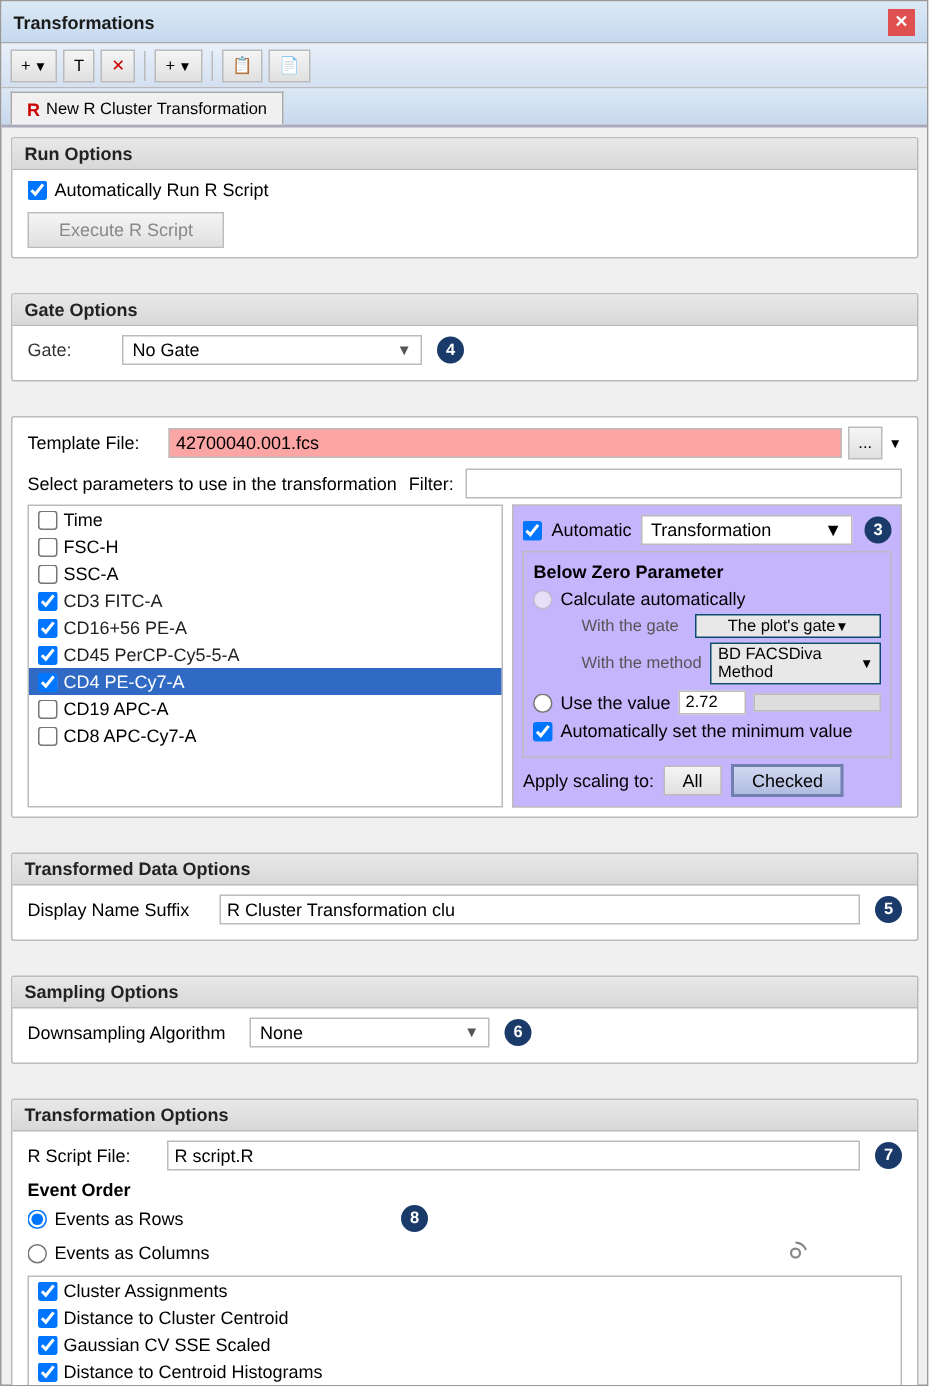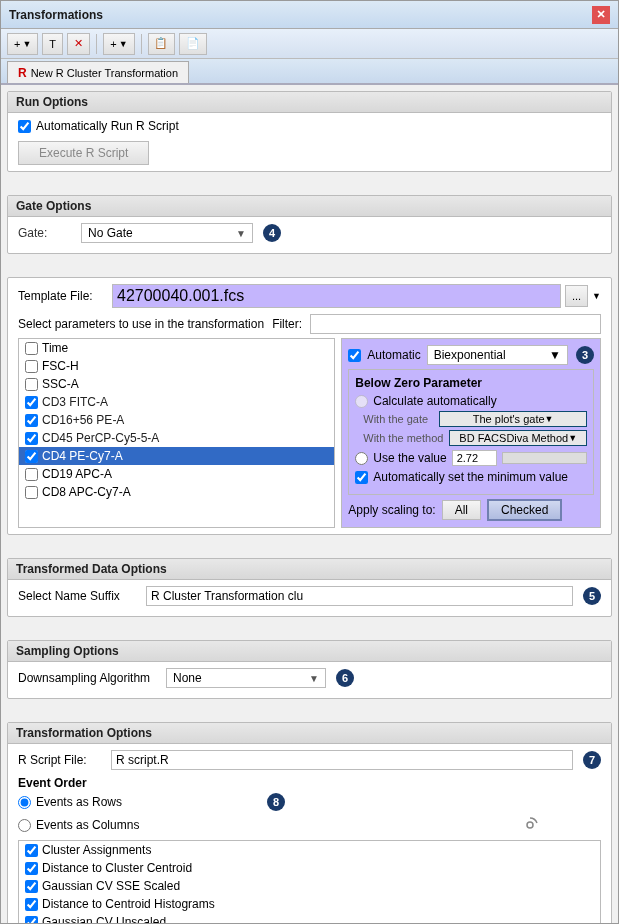--- a/index.html
+++ b/index.html
@@ -205,22 +205,22 @@
     .template-row {
       display: flex;
       align-items: center;
       gap: 4px;
       margin-bottom: 6px;
     }
     .template-input {
       flex: 1;
       border: 1px solid #bbb;
       padding: 2px 4px;
-      font-size: 16px;
-      background: #c4b5fd;
+      font-size: 12px;
+      background: #fca5a5;
     }
     .browse-btn {
       background: linear-gradient(to bottom, #f5f5f5, #e0e0e0);
       border: 1px solid #bbb;
       padding: 2px 6px;
       font-size: 11px;
       cursor: pointer;
       height: 22px;
     }
     .filter-row {
@@ -266,21 +266,21 @@
     .radio-row {
       display: flex;
       align-items: center;
       gap: 5px;
       margin-bottom: 3px;
     }
     .sub-field-row {
       display: flex;
       align-items: center;
       gap: 6px;
-      margin-left: 8px;
+      margin-left: 32px;
       margin-bottom: 3px;
     }
     .sub-label {
       min-width: 70px;
       color: #555;
       font-size: 11px;
     }
     .sub-dropdown {
       background: #e8e8e8;
       border: 1px solid #0c4a6e;
@@ -407,21 +407,21 @@
         </div>
         <button class="btn-execute">Execute R Script</button>
       </div>
     </div>
 
     <div class="section">
       <div class="section-header">Gate Options</div>
       <div class="section-body">
         <div class="field-row">
           <span class="field-label">Gate:</span>
-          <div class="dropdown" style="width:172px;">
+          <div class="dropdown" style="width:200px;">
             <span>No Gate</span>
             <span class="dropdown-arrow">▼</span>
           </div>
           <div class="badge">4</div>
         </div>
       </div>
     </div>
 
     <div class="section">
       <div class="section-body">
@@ -476,21 +476,21 @@
               <input type="checkbox" style=""> 
                 <span>CD8 APC-Cy7-A</span>
             </div>
           </div>
 
           <div class="param-right">
             <div class="auto-row">
               <input type="checkbox" checked="" style="">
               <span>Automatic</span>
               <div class="biexp-dropdown">
-                <span>Biexponential</span>
+                <span>Transformation</span>
                 <span>▼</span>
               </div>
               <div class="badge">3</div>
             </div>
 
             <div class="below-zero-section">
               <div class="below-zero-title">Below Zero Parameter</div>
               <div class="radio-row">
                 <input type="radio" name="belowzero" disabled="" style="">
                 <span>Calculate automatically</span>
@@ -528,21 +528,21 @@
             </div>
           </div>
         </div>
       </div>
     </div>
 
     <div class="section">
       <div class="section-header">Transformed Data Options</div>
       <div class="section-body">
         <div class="field-row">
-          <span style="min-width:120px;">Select Name Suffix</span>
+          <span style="min-width:120px;">Display Name Suffix</span>
           <input type="text" class="suffix-input" value="R Cluster Transformation clu" style="">
           <div class="badge">5</div>
         </div>
       </div>
     </div>
 
     <div class="section">
       <div class="section-header">Sampling Options</div>
       <div class="section-body">
         <div class="field-row">

